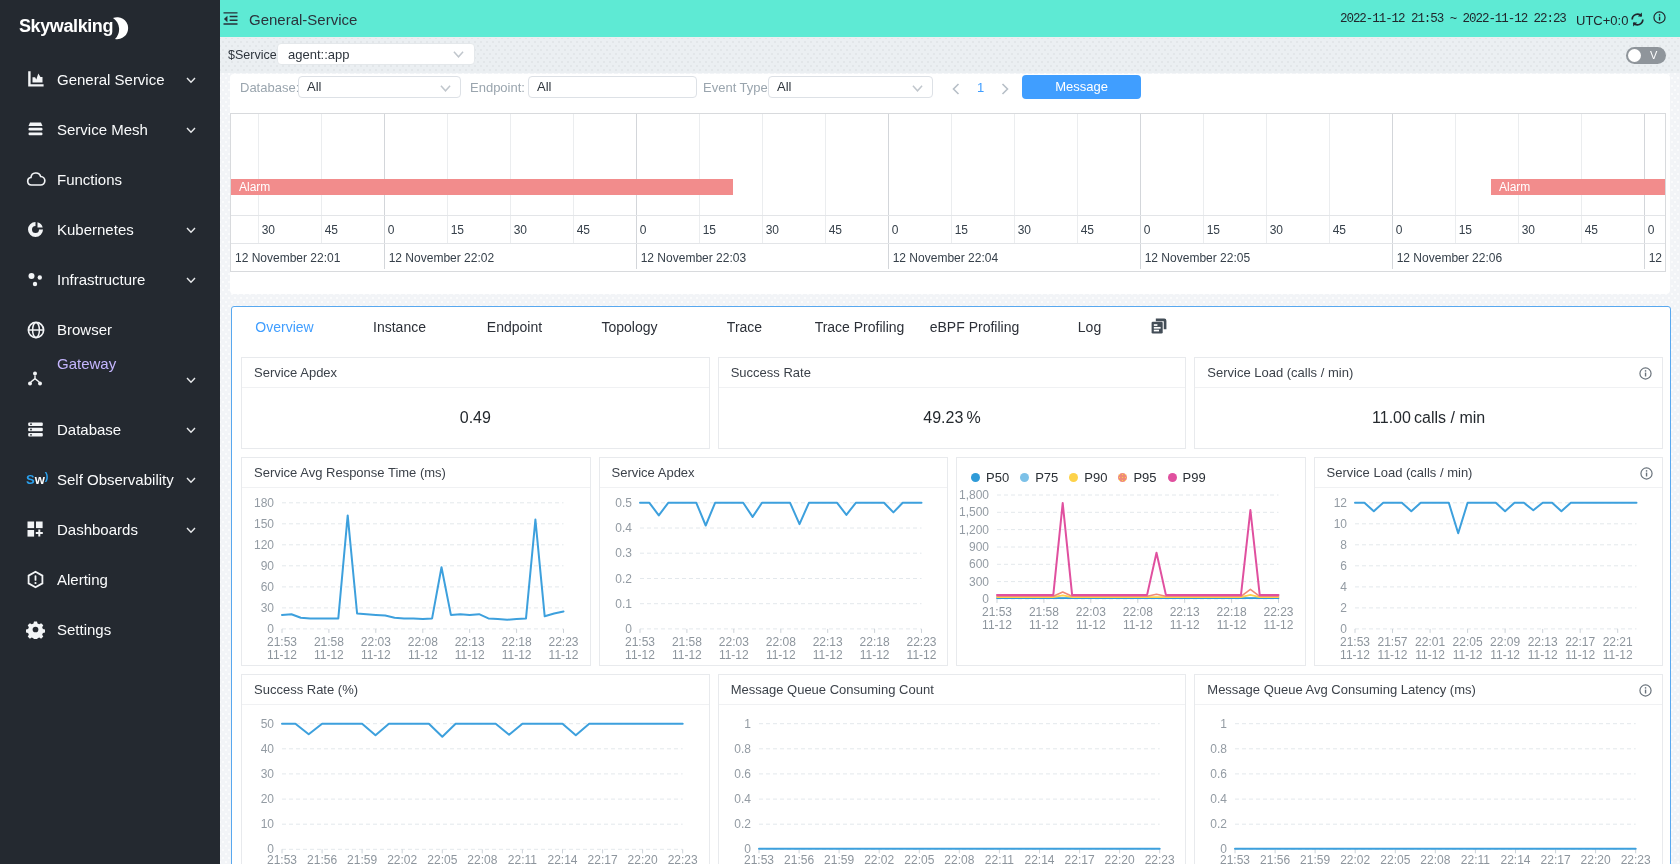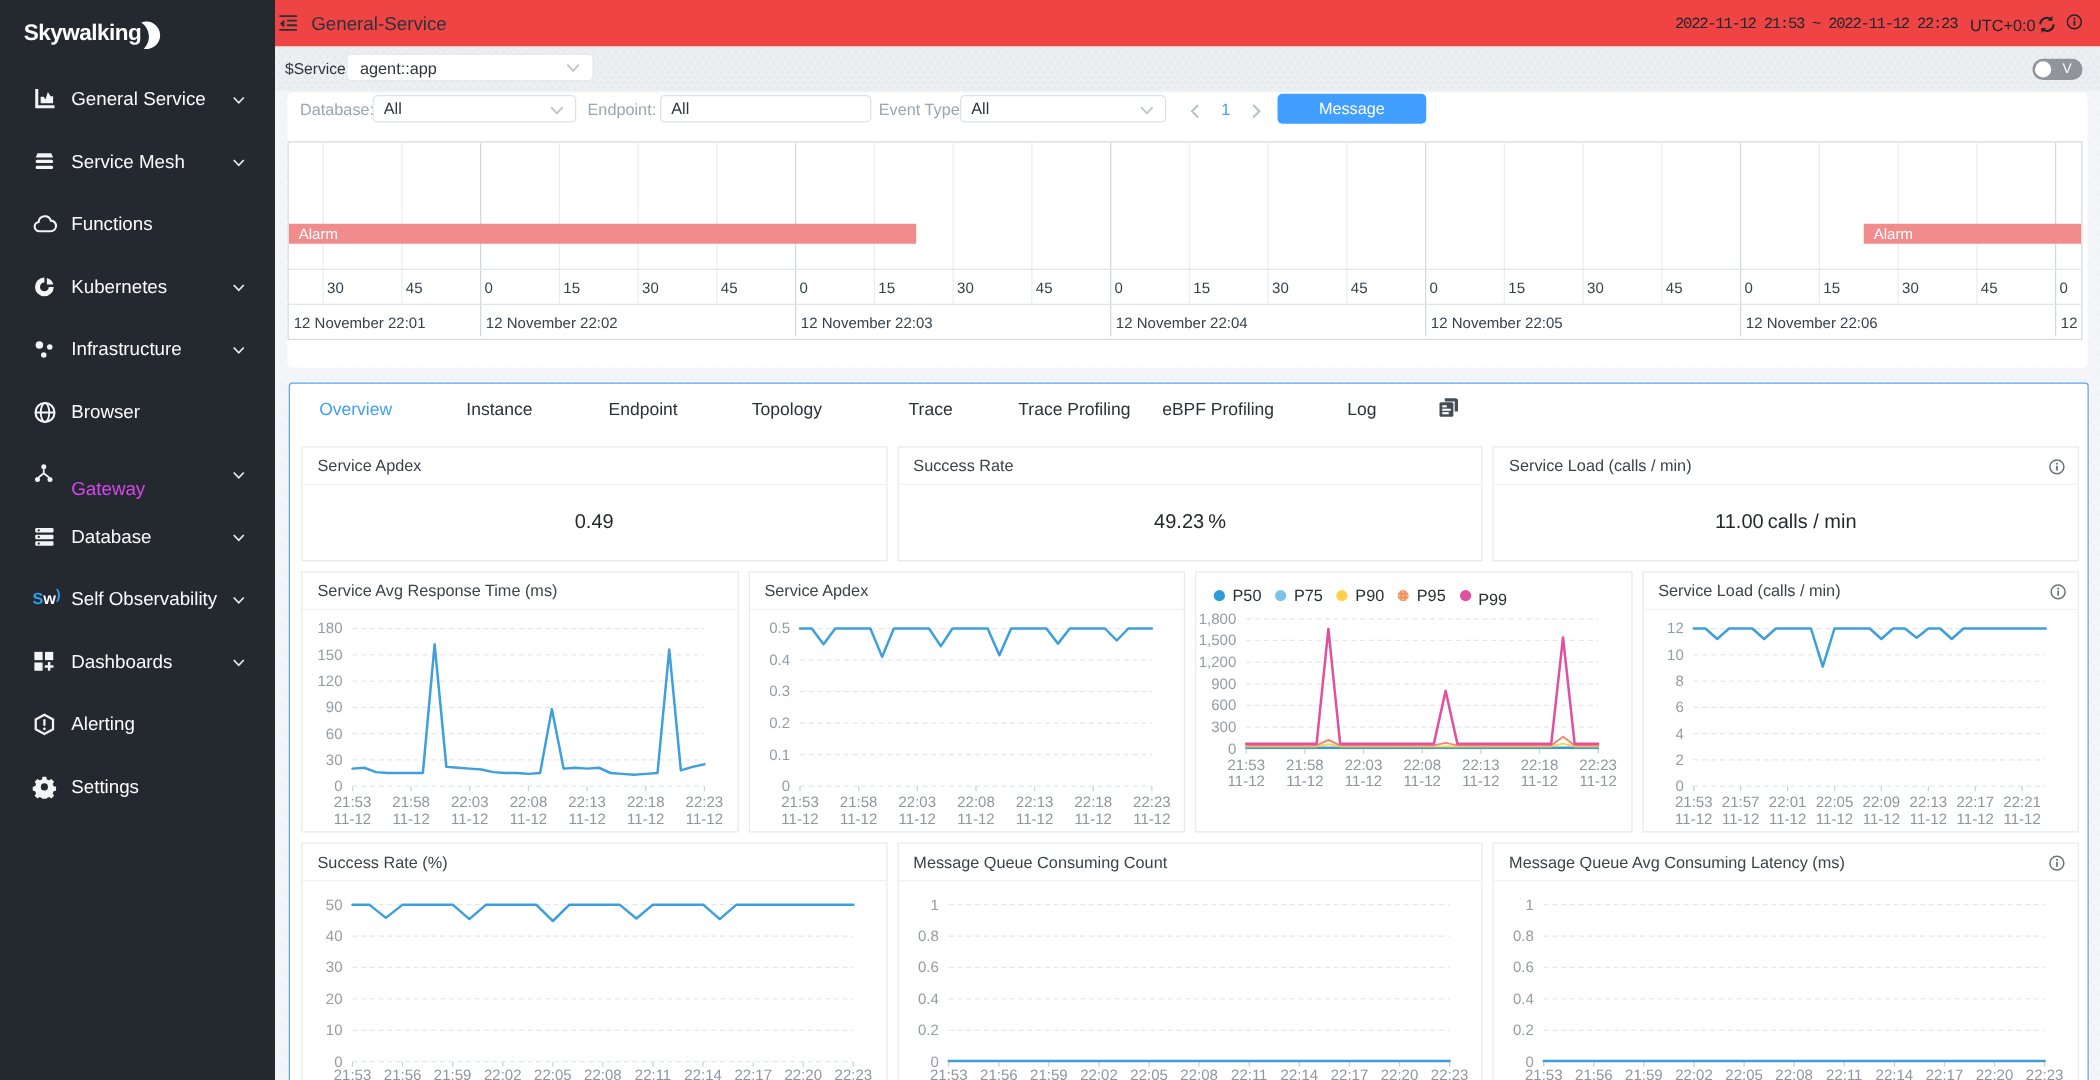--- a/index.html
+++ b/index.html
@@ -67,21 +67,21 @@
         </svg></span>
       <span style="position:absolute;left:57px;top:16px;font-size:15px;color:#fafbfc">Browser</span>
     </div>
     <div style="position:absolute;left:0;top:355px;width:220px;height:50px">
       <span style="position:absolute;left:26px;top:15px"><svg width="18" height="18" viewBox="0 0 18 18">
           <circle cx="9" cy="3.4" r="2" fill="#f2f4f6"></circle>
           <circle cx="4" cy="13.5" r="2" fill="#f2f4f6"></circle>
           <circle cx="14" cy="13.5" r="2" fill="#f2f4f6"></circle>
           <path d="M9 5.4 v3.2 M9 8.6 L4.8 12 M9 8.6 L13.2 12" stroke="#f2f4f6" stroke-width="1.4" fill="none"></path>
         </svg></span>
-      <span style="position:absolute;left:57px;top:28px;font-size:15px;color:#d946ef">Gateway</span>
+      <span style="position:absolute;left:57px;top:0;font-size:15px;color:#c4b5fd">Gateway</span>
       <svg style="position:absolute;left:185px;top:19px" width="12" height="12" viewBox="0 0 12 12">
         <path d="M2 4 L6 8.2 L10 4" fill="none" stroke="#e8eaec" stroke-width="1.4"></path>
       </svg>
     </div>
     <div style="position:absolute;left:0;top:405px;width:220px;height:50px">
       <span style="position:absolute;left:26px;top:15px"><svg width="19" height="19" viewBox="0 0 19 19">
           <rect x="2.2" y="2.4" width="14.6" height="3.6" rx="1" fill="#f2f4f6"></rect>
           <rect x="2.2" y="7.7" width="14.6" height="3.6" rx="1" fill="#f2f4f6"></rect>
           <rect x="2.2" y="13" width="14.6" height="3.6" rx="1" fill="#f2f4f6"></rect>
           <circle cx="5" cy="4.2" r="0.9" fill="#242930"></circle>
@@ -122,21 +122,21 @@
     </div>
     <div style="position:absolute;left:0;top:605px;width:220px;height:50px">
       <span style="position:absolute;left:26px;top:15px"><svg width="19" height="19" viewBox="0 0 20 20">
           <path d="M8.4 1.5 h3.2 l0.5 2.2 1.9 0.8 1.9-1.2 2.3 2.3-1.2 1.9 0.8 1.9 2.2 0.5 v3.2 l-2.2 0.5-0.8 1.9 1.2 1.9-2.3 2.3-1.9-1.2-1.9 0.8-0.5 2.2 h-3.2 l-0.5-2.2-1.9-0.8-1.9 1.2-2.3-2.3 1.2-1.9-0.8-1.9-2.2-0.5 v-3.2 l2.2-0.5 0.8-1.9-1.2-1.9 2.3-2.3 1.9 1.2 1.9-0.8 Z" fill="#f2f4f6"></path>
           <circle cx="10" cy="10" r="3" fill="#242930"></circle>
         </svg></span>
       <span style="position:absolute;left:57px;top:16px;font-size:15px;color:#fafbfc">Settings</span>
     </div>
 </div>
 
-<div class="abs" style="left:220px;top:0;width:1460px;height:38px;background:#ef4444;border-bottom:1px solid #eceef0;box-sizing:border-box">
+<div class="abs" style="left:220px;top:0;width:1460px;height:38px;background:#5eead4;border-bottom:1px solid #eceef0;box-sizing:border-box">
   <svg class="abs" style="left:3px;top:12px" width="15" height="14" viewBox="0 0 17 16">
       <path d="M0.5 1 H16.5 M7.5 5.2 H16.5 M7.5 9.4 H16.5 M0.5 13.6 H16.5" stroke="#273038" stroke-width="1.7"></path>
       <path d="M5 4.2 V11.6 L1 7.9 Z" fill="#273038"></path>
     </svg>
   <div class="abs" style="left:29px;top:11px;font-size:15px;color:#2b333c">General-Service</div>
   <div class="abs" style="left:1120px;top:12px;font-size:12.5px;color:#21262c;font-family:'Liberation Mono',monospace;letter-spacing:-1.05px;white-space:nowrap">2022-11-12 21:53 ~ 2022-11-12 22:23</div>
   <div class="abs" style="left:1356px;top:13px;font-size:13px;color:#21262c">UTC+0:0</div>
   <svg class="abs" style="left:1409px;top:11px" width="17" height="17" viewBox="0 0 24 24">
       <path d="M4.5 12 a7.5 7.5 0 0 1 13.2 -4.8" fill="none" stroke="#21262c" stroke-width="2.4"></path>
       <path d="M19.5 12 a7.5 7.5 0 0 1 -13.2 4.8" fill="none" stroke="#21262c" stroke-width="2.4"></path>
@@ -416,21 +416,21 @@
             <span style="font-size:13px;color:#2b3036">P50</span>
           </span><span style="display:inline-flex;align-items:center;margin-right:11px">
             <span style="width:9px;height:9px;border-radius:50%;background:#7cc1e8;display:inline-block;margin-right:6px"></span>
             <span style="font-size:13px;color:#2b3036">P75</span>
           </span><span style="display:inline-flex;align-items:center;margin-right:11px">
             <span style="width:9px;height:9px;border-radius:50%;background:#fdd24a;display:inline-block;margin-right:6px"></span>
             <span style="font-size:13px;color:#2b3036">P90</span>
           </span><span style="display:inline-flex;align-items:center;margin-right:11px">
             <span style="width:9px;height:9px;border-radius:50%;background:#ef8a78;background-image:radial-gradient(#fdd24a 0.8px, transparent 0.9px);background-size:3px 3px;display:inline-block;margin-right:6px"></span>
             <span style="font-size:13px;color:#2b3036">P95</span>
-          </span><span style="display:inline-flex;align-items:flex-start;margin-right:15px">
+          </span><span style="display:inline-flex;align-items:center;margin-right:15px">
             <span style="width:9px;height:9px;border-radius:50%;background:#e0509f;display:inline-block;margin-right:6px"></span>
             <span style="font-size:13px;color:#2b3036">P99</span>
           </span></div>
       </div>
     </div>
     <div style="position:absolute;left:1081.5px;top:150.0px;width:349.5px;height:209.0px;background:#fff;border:1px solid #e8eaed;box-sizing:border-box;">
       <div style="height:30px;border-bottom:1px solid #f0f1f3;font-size:13px;color:#3c424a;line-height:30px;padding-left:12px;box-sizing:border-box">Service Load (calls / min)</div>
       <div style="position:relative;width:100%;height:177.0px">
         <svg width="349" height="179" viewBox="0 0 349 179" style="position:absolute;left:0;top:0">
           <line x1="40.0" y1="14.8" x2="321.5" y2="14.8" stroke="#e3e8ec" stroke-width="1" stroke-dasharray="4 3"></line>

